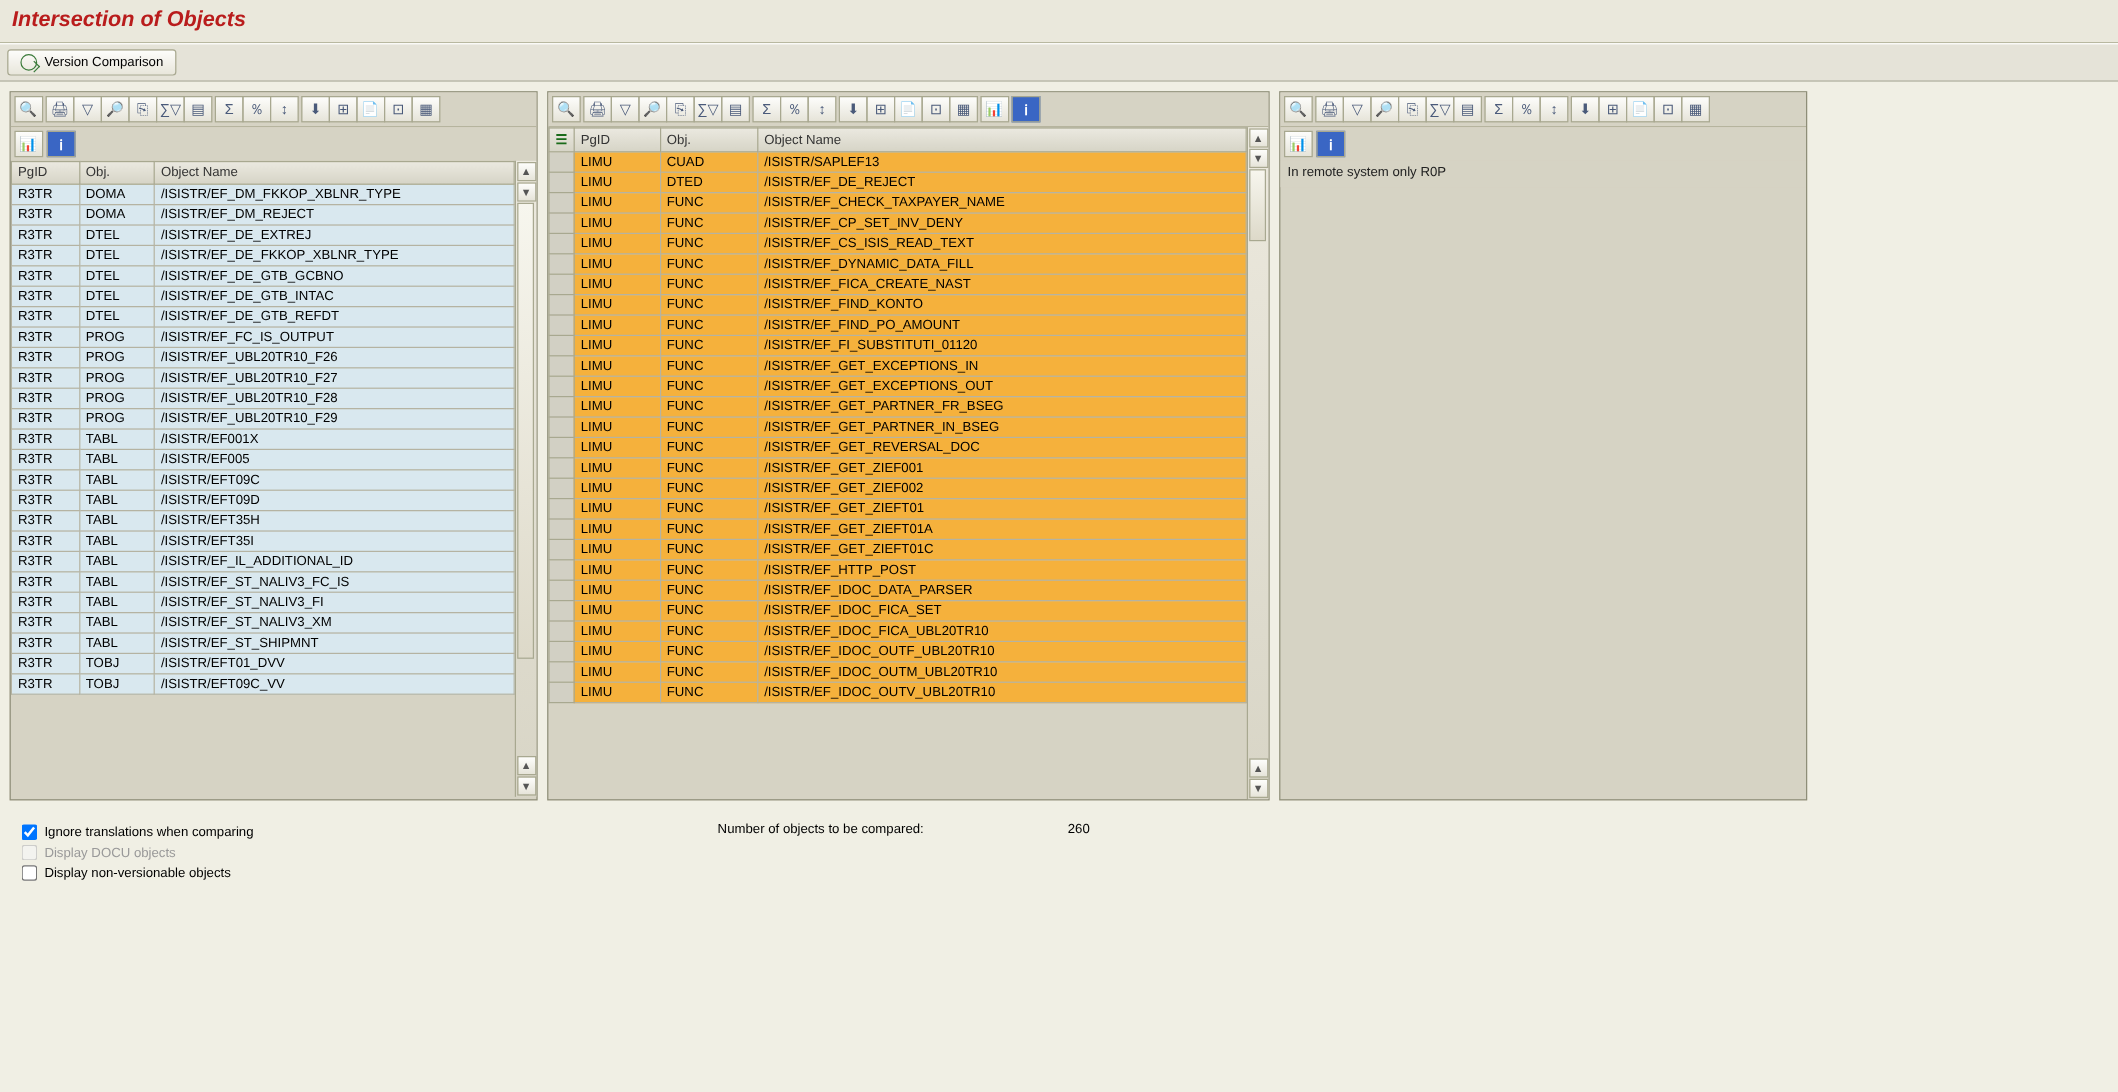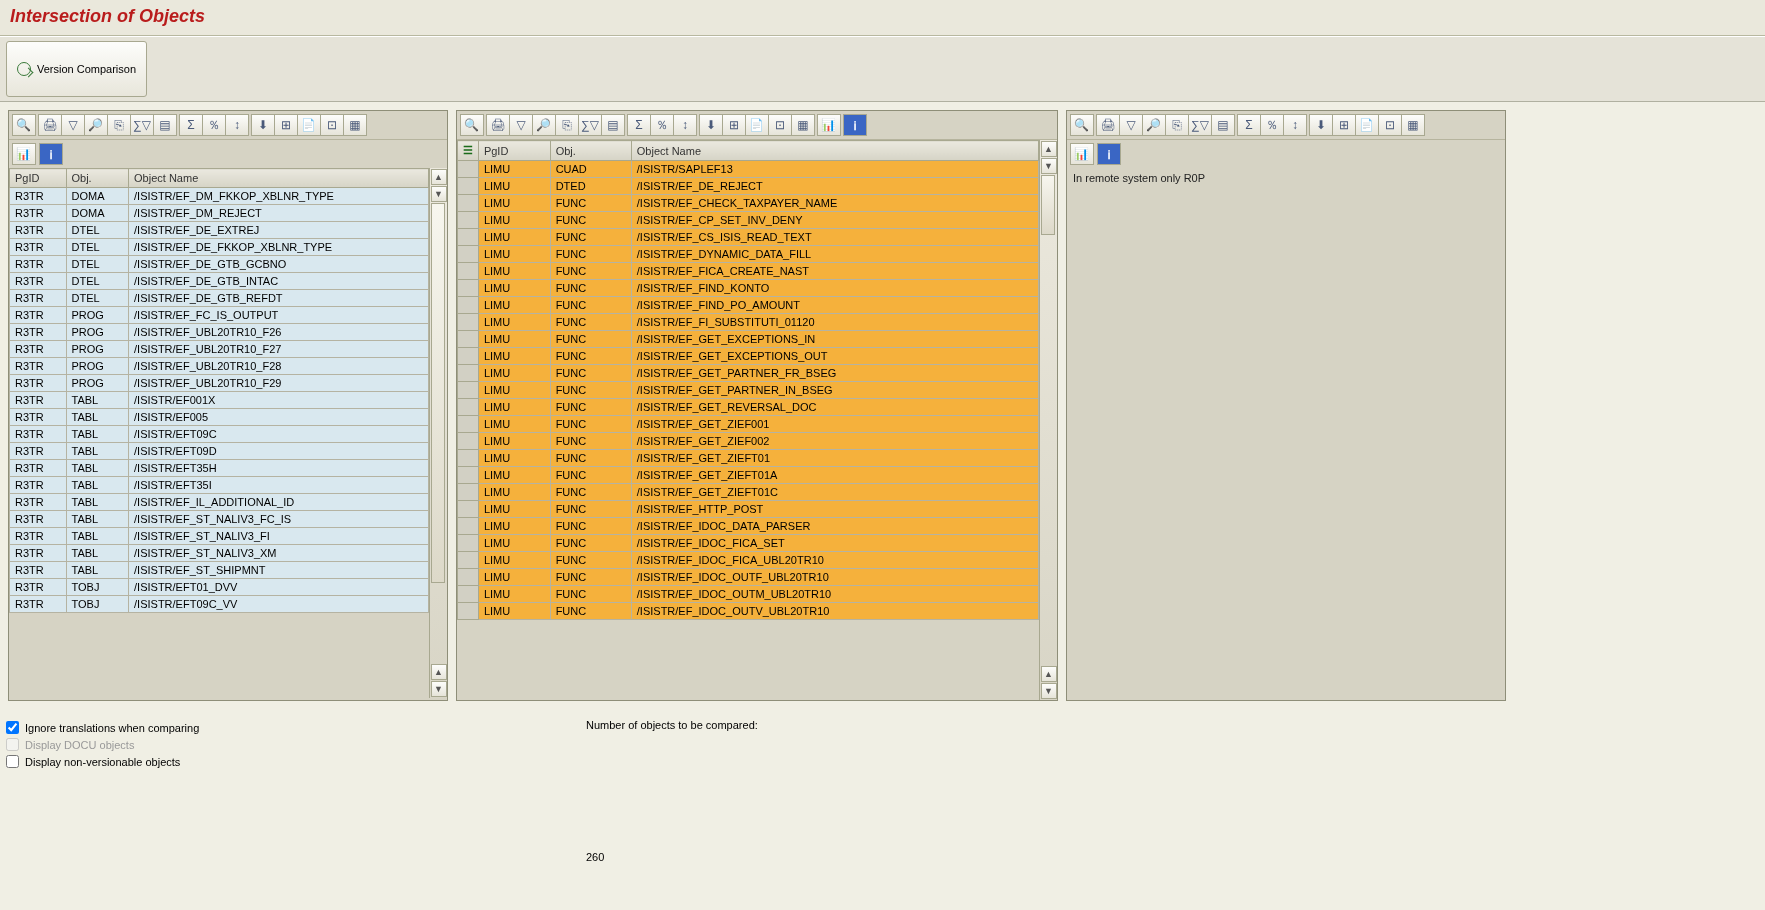--- a/index.html
+++ b/index.html
@@ -1,19 +1,19 @@
 <!DOCTYPE html>
 <html><head>
 <meta charset="utf-8">
 <style>
 * { margin: 0; padding: 0; box-sizing: border-box; }
 body { font-family: Arial, sans-serif; font-size: 11px; background: #f0efe4; color: #000; }
 .title { font-size: 18px; font-style: italic; font-weight: bold; color: #b91c1c; padding: 6px 10px 8px; background: #eae8dc; border-bottom: 1px solid #b8b8a0; }
 .app-toolbar { background: #e5e3d8; border-top: 1px solid #fff; border-bottom: 1px solid #b0b0a0; padding: 4px 6px; }
-.btn-version { display: inline-flex; align-items: center; gap: 6px; background: linear-gradient(#fdfdfb,#e8e6db); border: 1px solid #a8a890; border-radius: 3px; padding: 20px 10px; cursor: pointer; font-size: 11px; }
+.btn-version { display: inline-flex; align-items: center; gap: 6px; background: linear-gradient(#fdfdfb,#e8e6db); border: 1px solid #a8a890; border-radius: 3px; padding: 3px 10px; cursor: pointer; font-size: 11px; }
 .btn-version .ic { width: 14px; height: 14px; border-radius: 50%; border: 1.5px solid #3a7a3a; position: relative; }
 .btn-version .ic::after { content:""; position:absolute; right:-2px; bottom:-1px; width:6px; height:6px; border-right:1.5px solid #3a7a3a; border-bottom:1.5px solid #3a7a3a; transform: rotate(-45deg); }
 .panels { display: flex; gap: 8px; padding: 8px; }
 .panel { background: #d6d3c4; border: 1px solid #8e8e78; flex: 0 0 auto; display: flex; flex-direction: column; }
 .panel-left { width: 440px; }
 .panel-mid { width: 602px; }
 .panel-right { width: 440px; }
 .mini-tb { padding: 3px 3px; display: flex; gap: 2px; border-bottom: 1px solid #b6b49e; background: #d6d3c4; }
 .mini-tb .grp { display: flex; }
 .tbtn { width: 24px; height: 22px; background: linear-gradient(#fdfdfb,#e6e4d9); border: 1px solid #a8a890; margin-left: -1px; display: flex; align-items: center; justify-content: center; cursor: pointer; font-size: 12px; color: #4a5a7a; }
@@ -26,26 +26,26 @@
 .gridtable th { background: linear-gradient(#eae8df,#d6d4c6); border: 1px solid #a8a890; padding: 3px 5px; text-align: left; font-weight: normal; color: #333; }
 .gridtable td { border: 1px solid #b5b3a2; padding: 2px 5px; }
 .row-local td { background: #d9e8ef; }
 .row-both td { background: #f5b13c; }
 .row-both td.rowsel { background: #d2d0c4; border: 1px solid #a8a890; }
 .rowsel { width: 16px; background: #d2d0c4 !important; border: 1px solid #a8a890; }
 .panel-mid .gridtable th:first-child { width: 18px; }
 .vscroll { width: 18px; background: linear-gradient(#ece9de,#d8d5c6); border-left: 1px solid #a8a890; display: flex; flex-direction: column; align-items: center; justify-content: space-between; }
 .vsbtn { width: 16px; height: 16px; background: linear-gradient(#fdfdfb,#e6e4d9); border: 1px solid #a8a890; font-size: 9px; line-height: 14px; text-align: center; color: #555; cursor: pointer; margin: 1px; }
 .vsthumb { width: 14px; background: linear-gradient(#f7f6ee,#ddd9c9); border: 1px solid #a8a890; margin: 1px; }
-.footer { padding: 10px 6px 6px; display: flex; gap: 60px; }
+.footer { padding: 10px 18px 6px; display: flex; gap: 60px; }
 .chk { display: flex; align-items: center; gap: 6px; padding: 2px 0; }
 .chk input { width: 13px; height: 13px; }
 .chk.disabled { color: #999; }
 .footer-left { width: 520px; }
-.footer-mid { display: flex; gap: 120px; flex-direction: column; }
+.footer-mid { display: flex; gap: 120px; }
 .sel-icon { color: #1a6b1a; font-weight: bold; }
 </style>
 </head>
 <body>
 
 <div class="title">Intersection of Objects</div>
 
 <div class="app-toolbar">
   <button class="btn-version">
     <span class="ic"></span>

